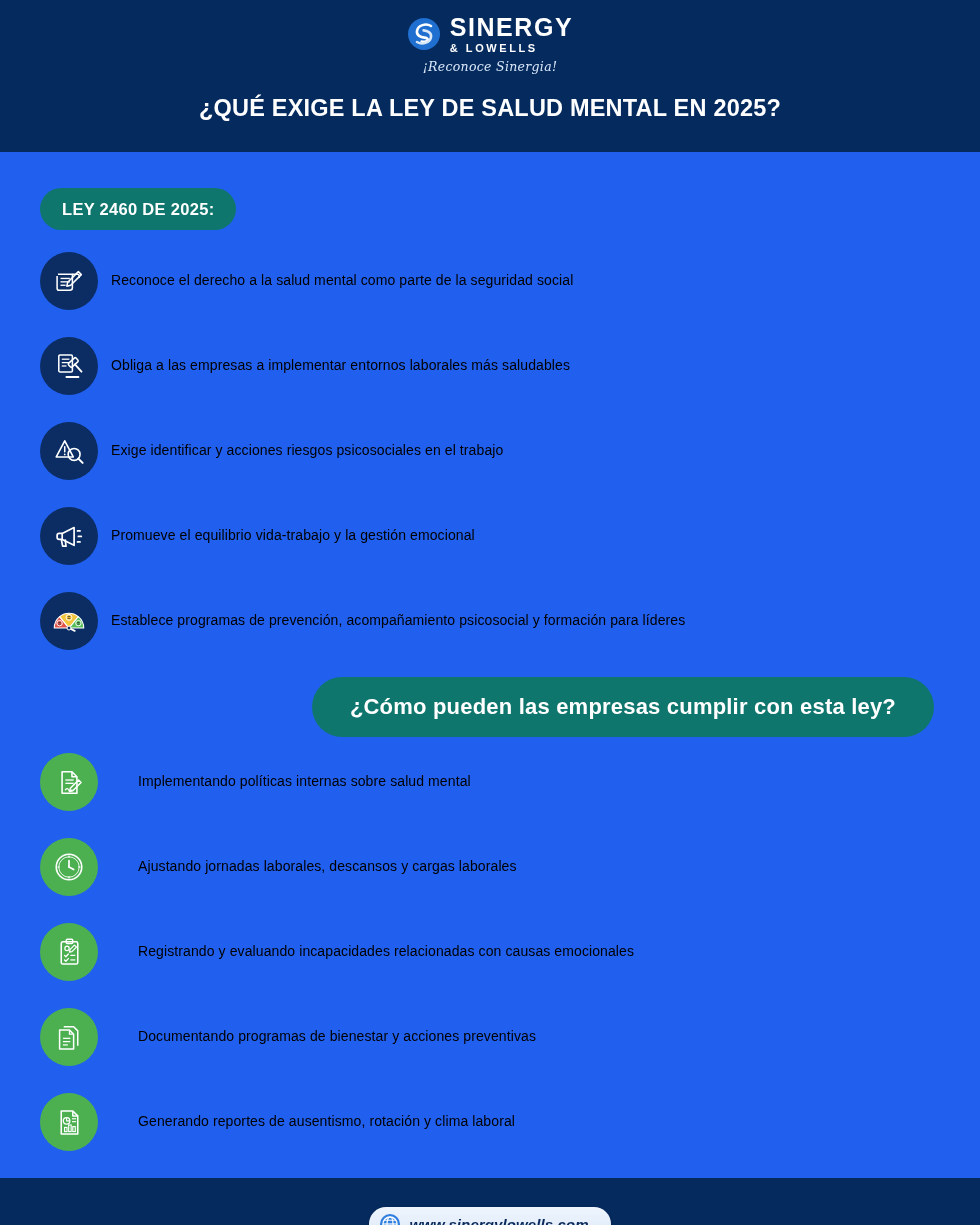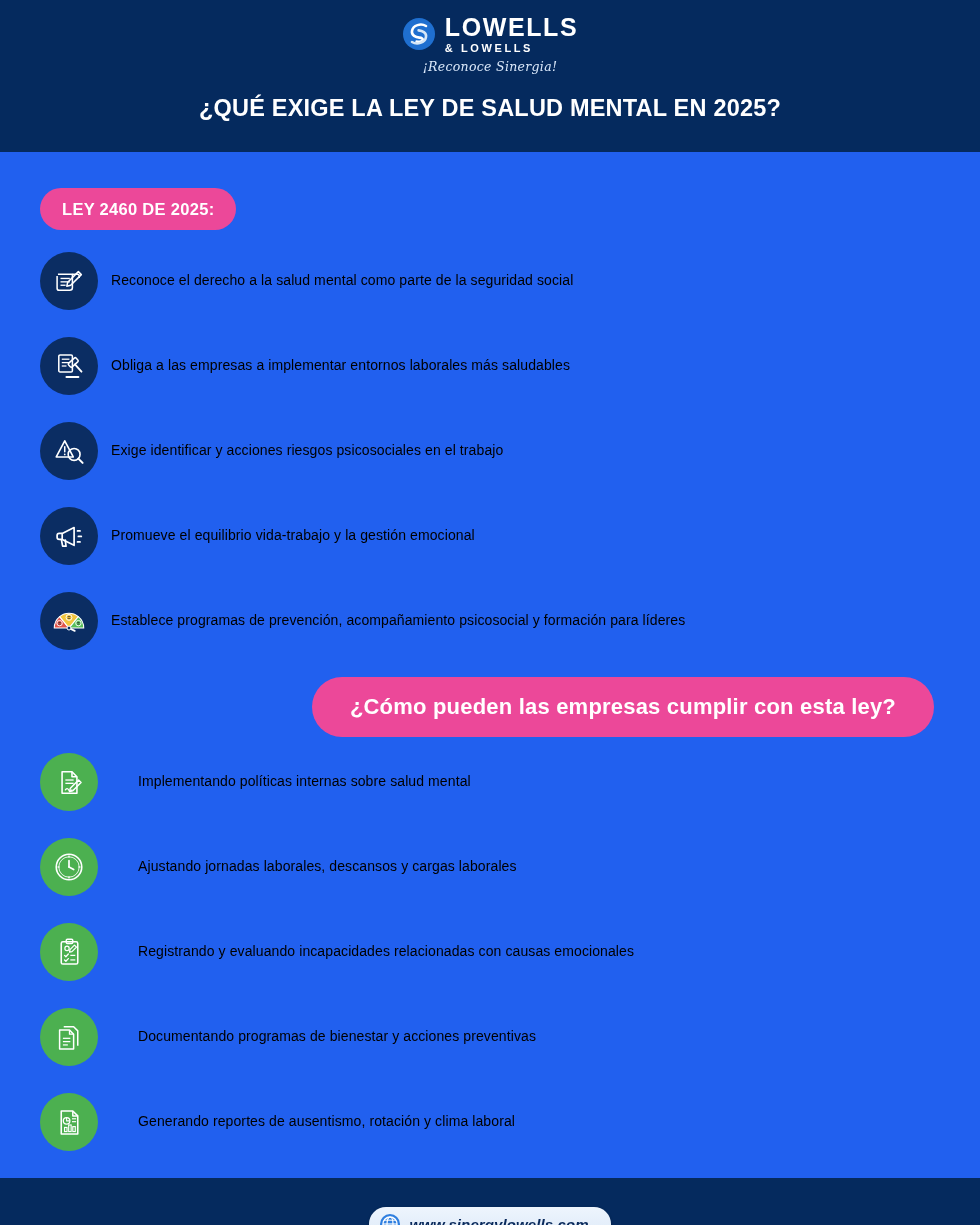--- a/index.html
+++ b/index.html
@@ -90,21 +90,21 @@
     flex: 1 1 auto;
     position: relative;
     padding: 0 40px;
     box-sizing: border-box;
   }
 
   .badge {
     display: inline-flex;
     align-items: center;
     justify-content: center;
-    background: #ec4899;
+    background: #0f766e;
     color: #ffffff;
     font-weight: bold;
     border-radius: 999px;
     box-sizing: border-box;
   }
   .badge-law {
     margin-top: 36px;
     height: 42px;
     padding: 0 22px;
     font-size: 16.5px;
@@ -200,21 +200,21 @@
   <div class="header">
     <div class="logo-row">
       <span class="logo-mark">
         <svg viewBox="0 0 34 34" width="34" height="34" aria-hidden="true">
           <circle cx="17" cy="17" r="16" fill="#1f6fd0"></circle>
           <path d="M24 9c-5-3-13-1-14 5 -0.8 4.6 4 6.2 7.4 6.6 2.2 0.3 3.6 0.9 3.4 2.1 -0.3 1.8-3.4 2.6-6.2 1.8" fill="none" stroke="#ffffff" stroke-width="2.6" stroke-linecap="round"></path>
           <path d="M10 25c5 3 13 1 14-5 0.8-4.6-4-6.2-7.4-6.6" fill="none" stroke="#d7e7f7" stroke-width="2.6" stroke-linecap="round"></path>
         </svg>
       </span>
       <span class="logo-words">
-        <span class="logo-name">LOWELLS</span>
+        <span class="logo-name">SINERGY</span>
         <span class="logo-sub">&amp; LOWELLS</span>
       </span>
     </div>
     <div class="tagline">¡Reconoce Sinergia!</div>
     <div class="header-title">¿QUÉ EXIGE LA LEY DE SALUD MENTAL EN 2025?</div>
   </div>
 
   <div class="body">
 
     <div class="badge badge-law">LEY 2460 DE 2025:</div>

